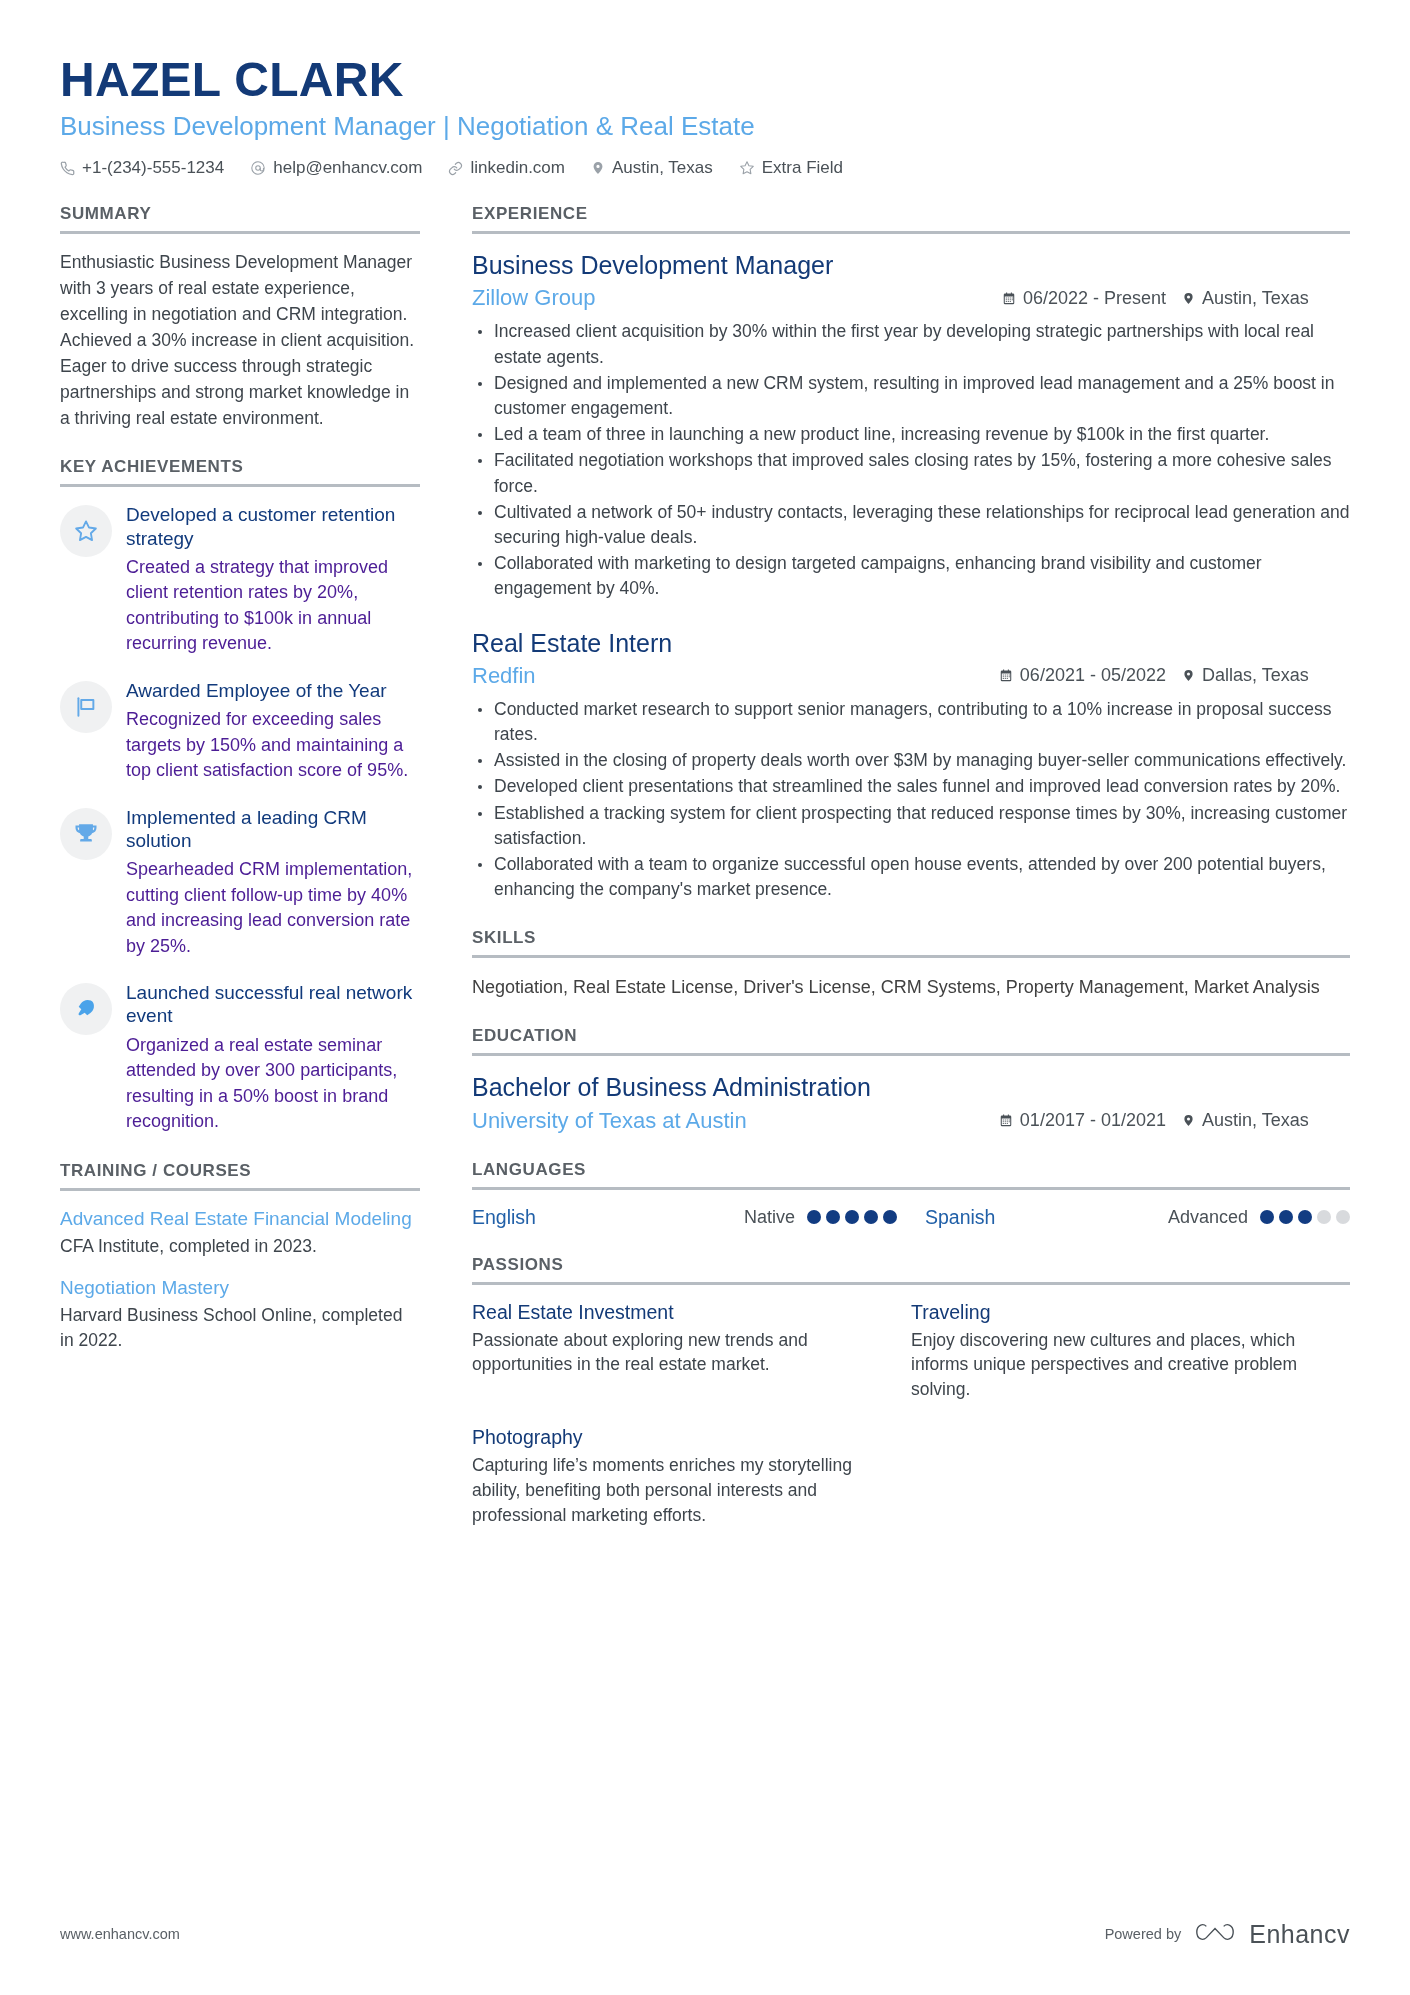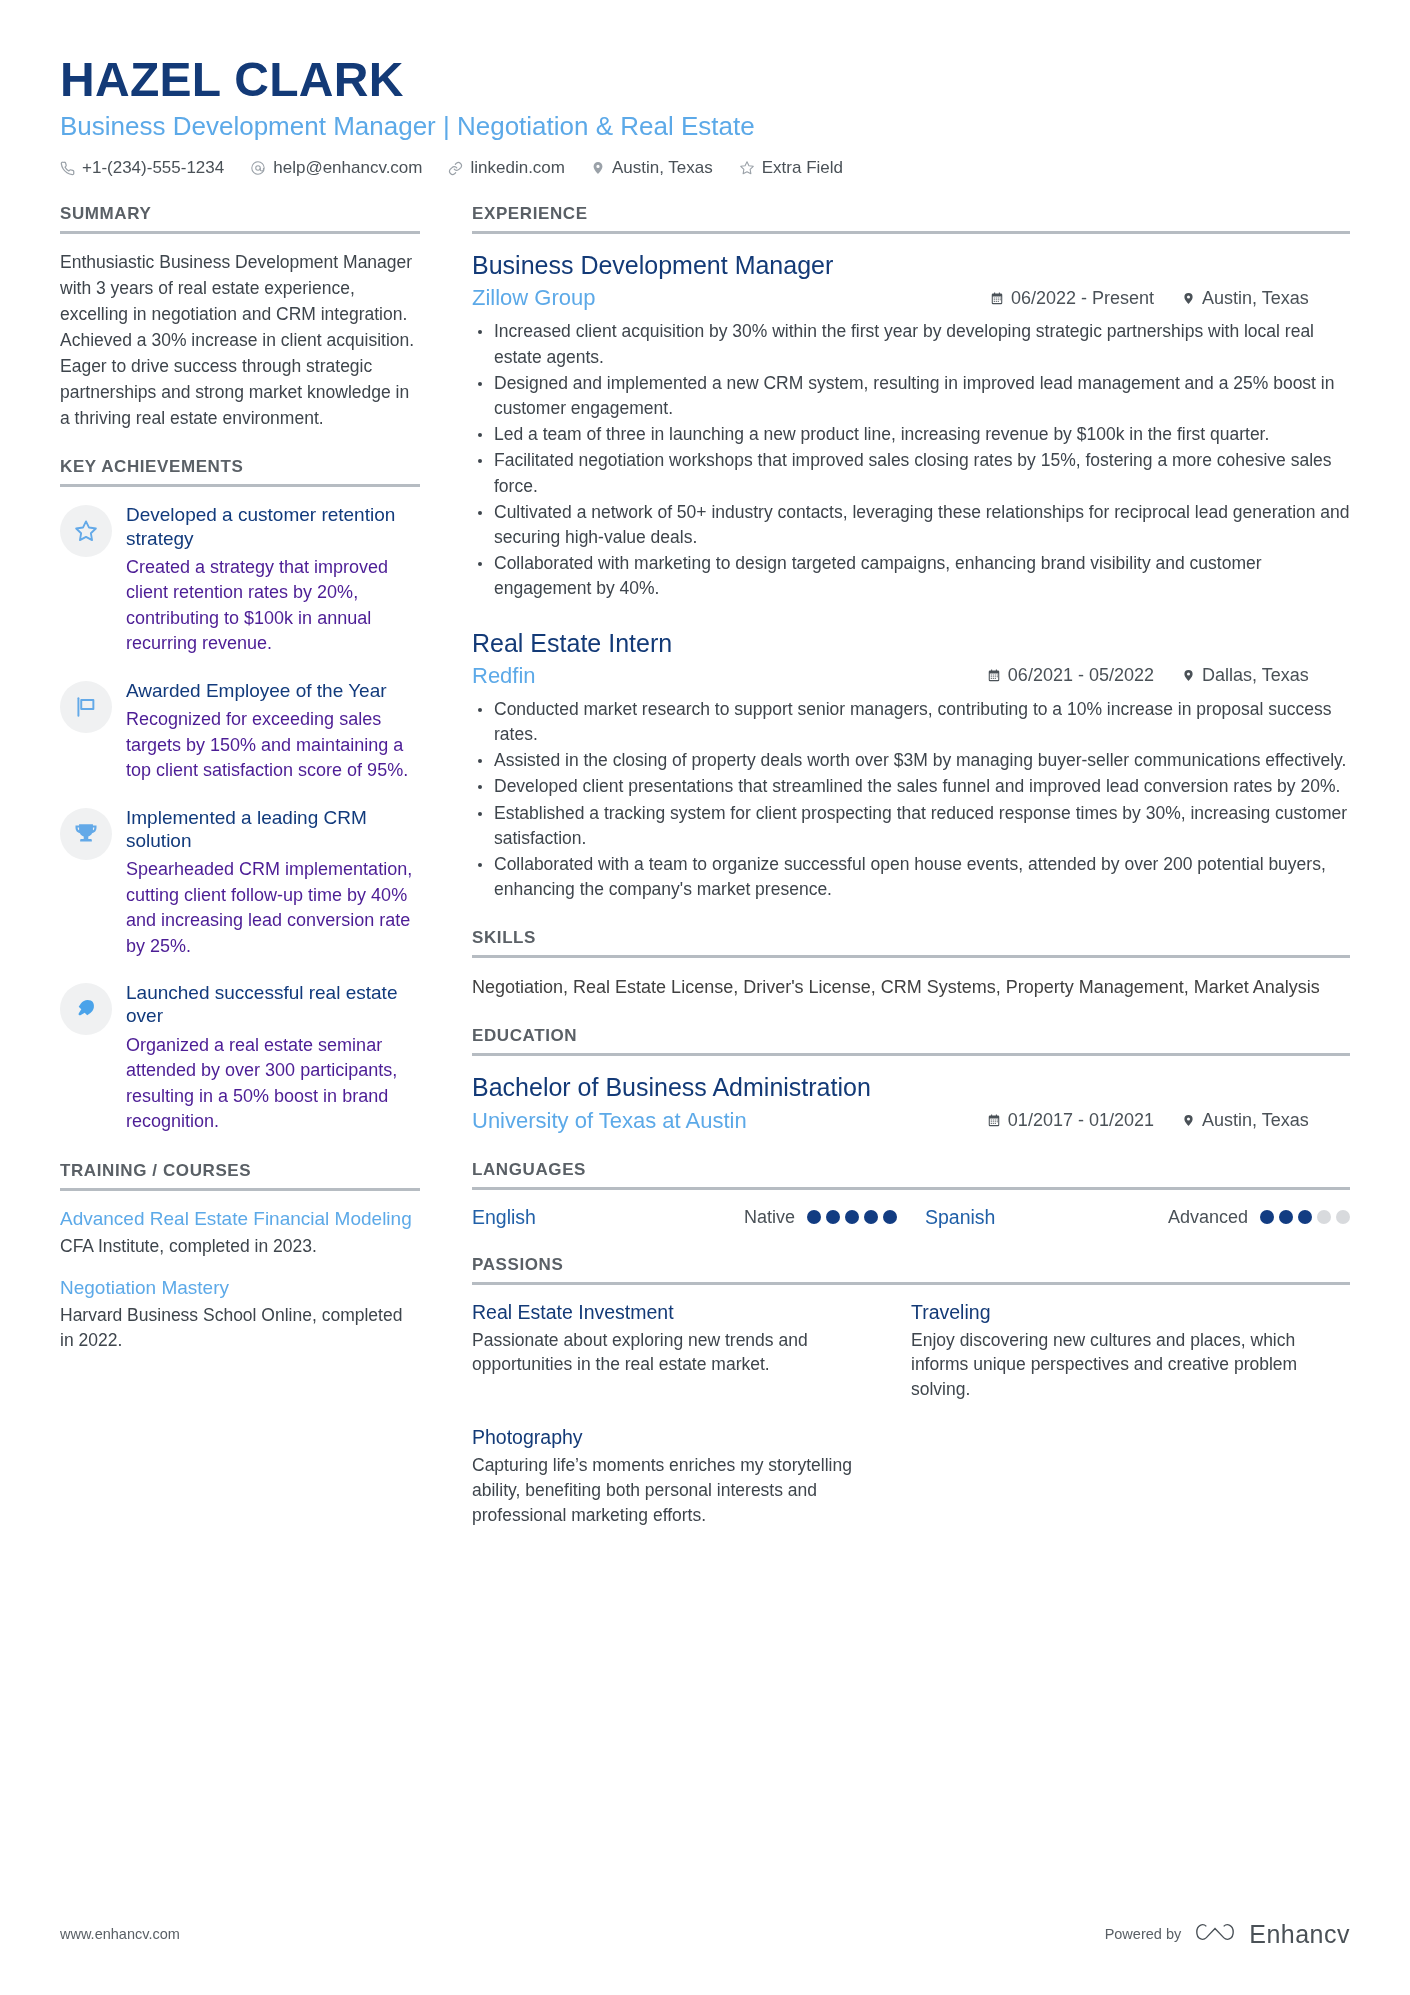--- a/index.html
+++ b/index.html
@@ -160,21 +160,21 @@
     color: #5ca9e8;
     flex: 1 1 auto;
   }
   .meta-date, .meta-loc {
     font-size: 18px;
     color: #4a5157;
     display: flex;
     align-items: center;
     white-space: nowrap;
   }
-  .meta-date { margin-right: 28px; }
+  .meta-date { margin-right: 16px; }
   .meta-date .mi, .meta-loc .mi {
     margin-right: 7px;
     color: #4a5157;
     display: inline-flex;
     align-items: center;
   }
   .meta-loc { min-width: 168px; }
 
   .bullets { list-style: none; }
   .bullets li {
@@ -391,21 +391,21 @@
           </div>
         </div>
 
         <div class="ach-item">
           <div class="ach-icon-wrap">
             <svg width="24" height="24" viewBox="0 0 24 24" fill="#4aa3ea">
               <path d="M16.8 3.6c-3.6-1.5-7.7-.3-9.9 2.9l-2.2 3.2 2.6 2.6-2.6 4.2c-.3.5-.2 1.1.2 1.5.4.4 1 .5 1.5.2l4.3-2.5 2.5 2.5 3.2-2.2c3.2-2.2 4.4-6.3 2.9-9.9a4 4 0 0 0-2.5-2.5z"></path>
             </svg>
           </div>
           <div class="ach-body">
-            <div class="ach-title">Launched successful real estate over</div>
+            <div class="ach-title">Launched successful real network event</div>
             <div class="ach-desc">Organized a real estate seminar attended by over 300 participants, resulting in a 50% boost in brand recognition.</div>
           </div>
         </div>
       </div>
 
       <div class="section">
         <div class="sec-title">TRAINING / COURSES</div>
         <div class="sec-rule"></div>
 
         <div class="train-item">

